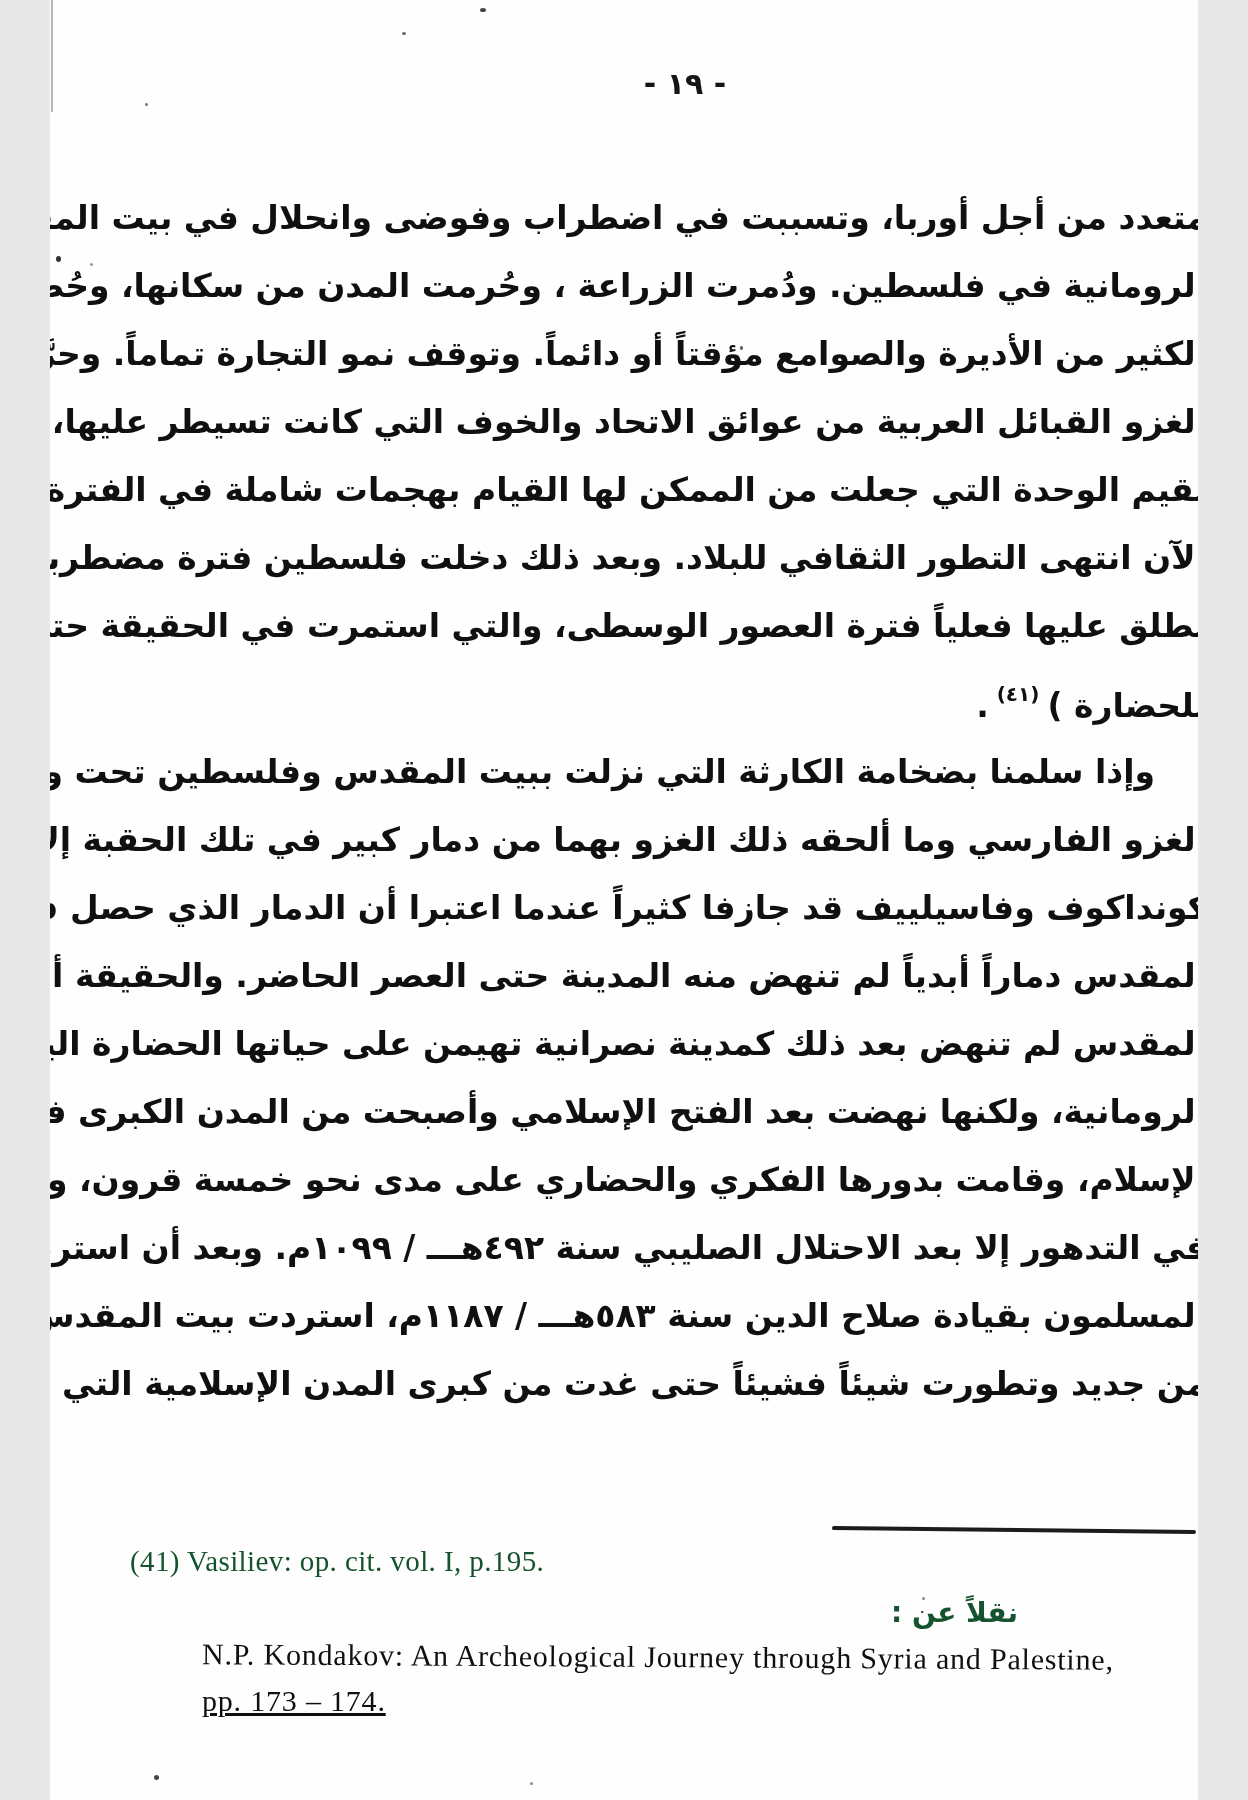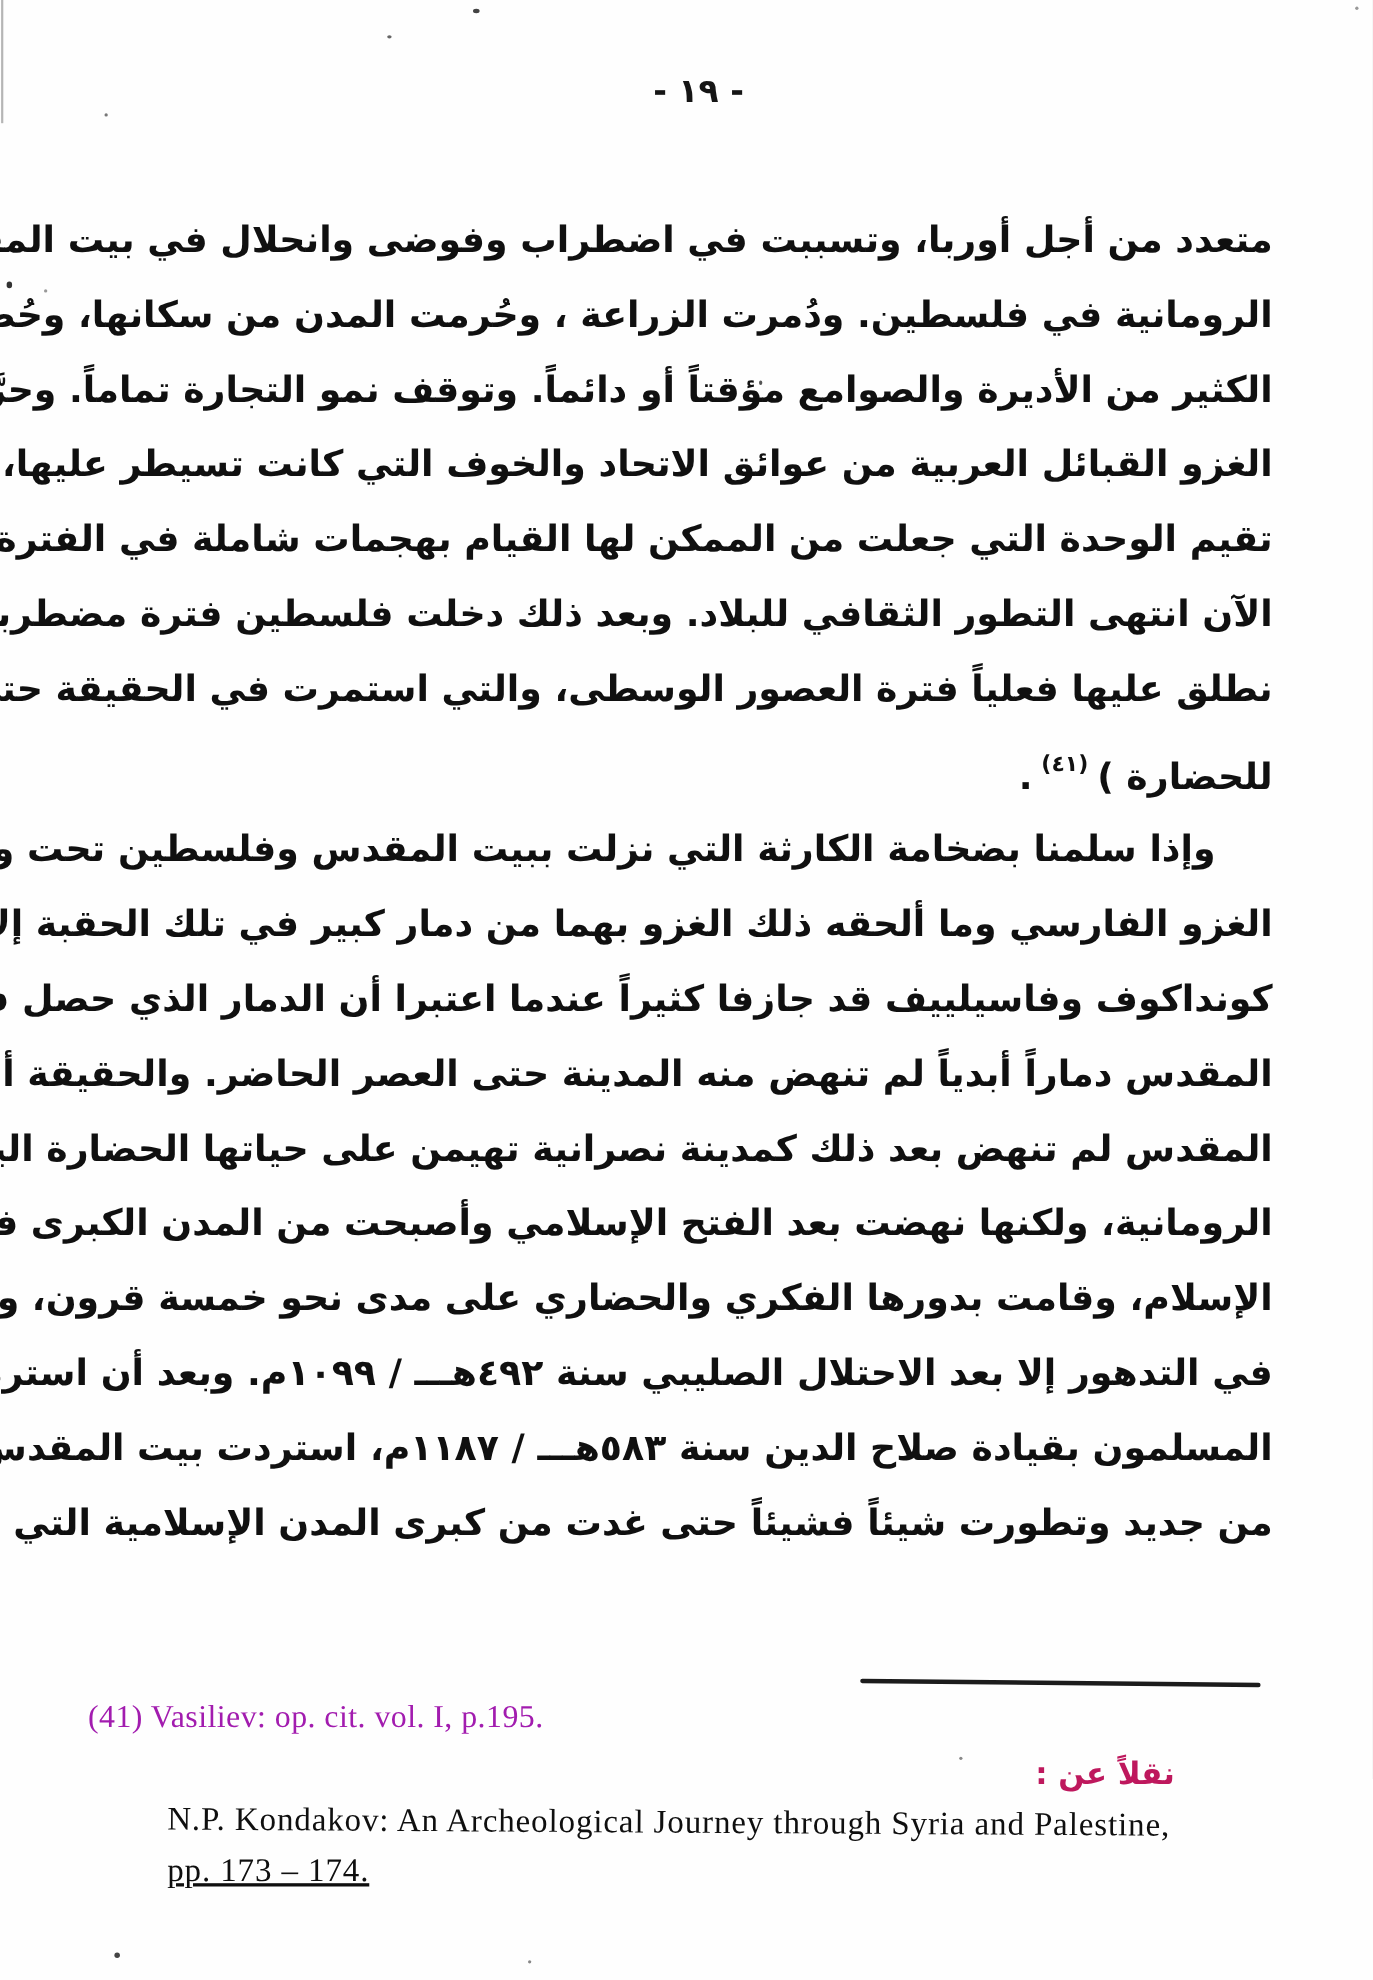--- a/index.html
+++ b/index.html
@@ -2,21 +2,21 @@
 <html lang="ar"><head>
 <meta charset="utf-8">
 <style>
   html, body {
     margin: 0;
     padding: 0;
     background: #e8e8e8;
   }
   #page {
     position: relative;
-    width: 1248px;
+    width: 1148px;
     height: 1800px;
     margin: 0 auto;
     background: #fefefe;
     overflow: hidden;
     color: #0d0d0d;
   }
 
   
   #page-number {
     position: absolute;
@@ -76,32 +76,32 @@
     background: #1c1c1c;
     transform: rotate(0.6deg);
     border-radius: 2px;
   }
   #footnote-vasiliev {
     position: absolute;
     left: 80px;
     top: 1545px;
     font-family: "Liberation Serif", serif;
     font-size: 29px;
-    color: #a21caf;
+    color: #14532d;
     letter-spacing: 0.4px;
   }
   #footnote-quoted-from {
     position: absolute;
     right: 180px;
     top: 1596px;
     direction: rtl;
     font-family: "DejaVu Sans", sans-serif;
     font-weight: 700;
     font-size: 28px;
-    color: #be185d;
+    color: #14532d;
   }
   #footnote-kondakov-1 {
     position: absolute;
     left: 152px;
     top: 1640px;
     font-family: "Liberation Serif", serif;
     font-size: 30px;
     color: #0f0f0f;
     letter-spacing: 0.8px;
     transform: rotate(0.35deg);

